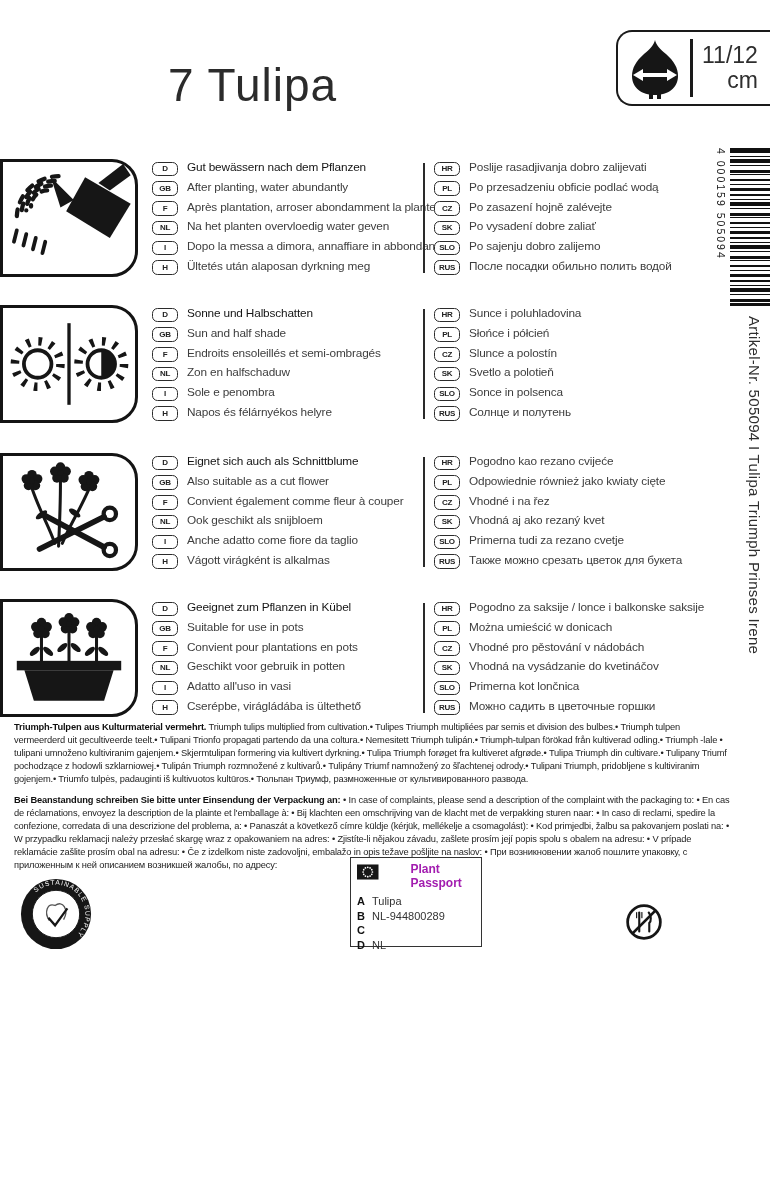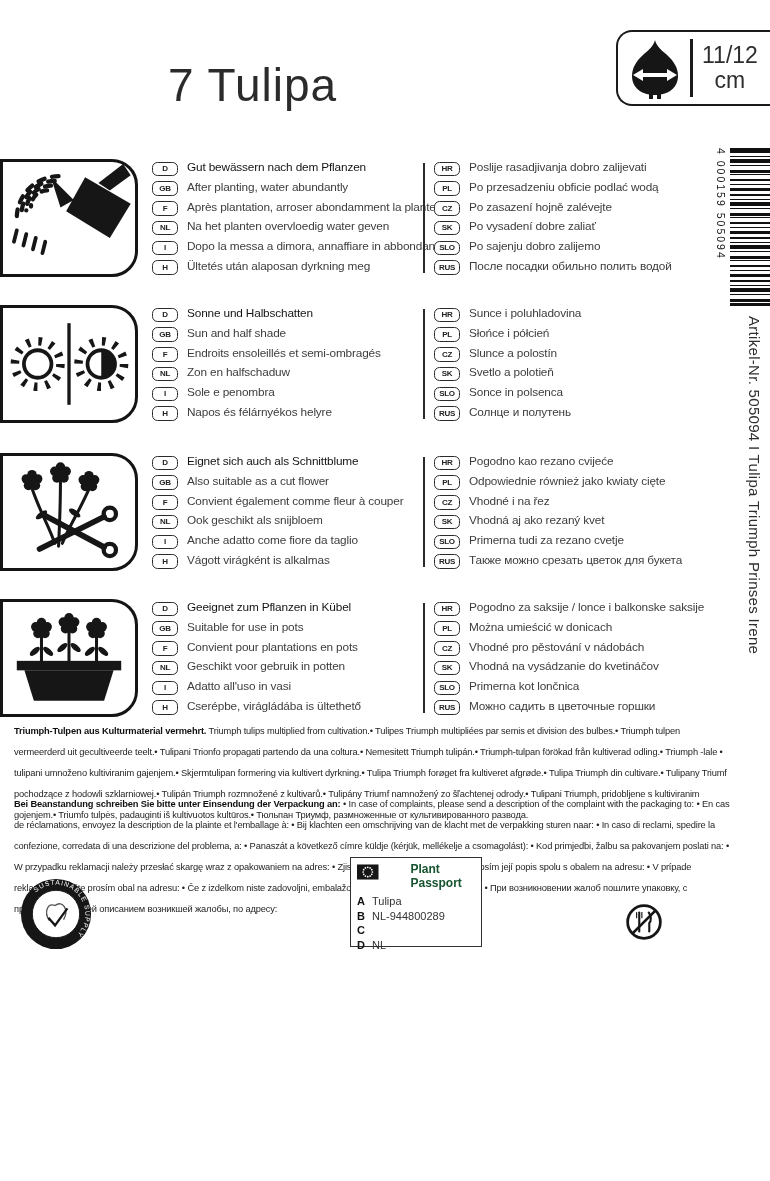--- a/index.html
+++ b/index.html
@@ -6,21 +6,21 @@
   .page{
     position:relative;width:770px;height:1181px;background:#ffffff;
     font-family:"Liberation Sans","DejaVu Sans",sans-serif;overflow:hidden;margin:0 auto;
     color:#222;
   }
   
   .title{position:absolute;left:168px;top:58px;font-size:46px;font-weight:400;color:#2b2b2b;letter-spacing:1px;}
   .size-badge{position:absolute;top:30px;left:616px;width:154px;height:76px;border:2.5px solid #1a1a1a;border-right:none;border-radius:16px 0 0 16px;display:flex;align-items:center;box-sizing:border-box;background:#fff;}
   .size-badge .bulb{margin-left:10px;flex:0 0 auto;}
   .size-badge .vsep{width:3px;height:58px;background:#1a1a1a;margin:0 9px 0 8px;}
-  .size-badge .size-text{font-size:23px;color:#2e2e2e;line-height:1.08;text-align:center;}
+  .size-badge .size-text{font-size:23px;color:#2e2e2e;line-height:1.08;text-align:right;}
   
   .barcode-wrap{position:absolute;left:710px;top:148px;width:60px;height:158px;}
   .barcode-inner{width:158px;height:60px;transform:rotate(90deg) translate(0,-60px);transform-origin:0 0;}
   .bars{height:40px;width:158px;border-left:3px solid #111;border-right:3px solid #111;box-sizing:border-box;
     background:repeating-linear-gradient(90deg,
       #111 0 2px,#fff 2px 5px,#111 5px 6px,#fff 6px 8px,#111 8px 12px,#fff 12px 14px,
       #111 14px 15px,#fff 15px 19px,#111 19px 22px,#fff 22px 23px,#111 23px 24px,#fff 24px 28px,
       #111 28px 30px,#fff 30px 33px,#111 33px 34px,#fff 34px 37px,#111 37px 40px,#fff 40px 43px);}
   .bar-num{font-size:10.5px;letter-spacing:2px;color:#111;margin-top:3px;white-space:nowrap;}
   .article-wrap{position:absolute;left:737px;top:316px;width:26px;height:380px;}
@@ -34,29 +34,29 @@
   .col-left{left:152px;width:266px;}
   .col-right{left:434px;width:288px;}
   .vdivider{position:absolute;left:423px;top:6px;width:2px;height:110px;background:#2a2a2a;}
   .row{display:flex;align-items:flex-start;margin-bottom:4.8px;line-height:13.5px;}
   .badge{flex:0 0 auto;width:24px;height:12.5px;border:1.4px solid #2b2b2b;border-radius:5.5px;
     font-size:8px;font-weight:bold;display:flex;align-items:center;justify-content:center;
     margin-right:9px;color:#222;letter-spacing:-0.3px;margin-top:0.5px;background:#fff;}
   .txt{font-size:11.8px;letter-spacing:-0.15px;color:#3d3d3d;white-space:nowrap;}
   .row.lead .txt{font-weight:normal;color:#141414;}
   
-  .fine{position:absolute;left:14px;width:718px;font-size:9.3px;line-height:21px;letter-spacing:-0.15px;color:#242424;}
+  .fine{position:absolute;left:14px;width:718px;font-size:9.3px;line-height:13px;letter-spacing:-0.15px;color:#242424;}
   .fine b{color:#101010;}
   
   .roundel{position:absolute;left:20px;top:878px;width:72px;height:72px;}
   .footer-left{position:absolute;left:104px;top:886px;font-size:12.5px;line-height:15px;color:#333;}
   .footer-left .tagline{margin-top:13px;}
   .passport{position:absolute;left:350px;top:857px;width:132px;height:90px;border:1.5px solid #333;box-sizing:border-box;padding:4px 6px 0 6px;background:#fff;}
   .pp-head{display:flex;align-items:flex-start;}
-  .pp-title{margin-left:auto;font-size:12px;font-weight:bold;color:#14532d;padding-left:32px;}
+  .pp-title{margin-left:auto;font-size:12px;font-weight:bold;color:#a21caf;padding-left:32px;}
   .pp-rows{margin-top:4px;}
   .pp-row{display:flex;line-height:14.5px;}
   .pp-key{width:15px;font-size:11px;font-weight:bold;color:#111;}
   .pp-val{font-size:11px;color:#333;}
   .nofood{position:absolute;left:625px;top:903px;width:38px;height:38px;}
   .pefc{position:absolute;left:660px;top:843px;width:108px;text-align:center;}
   .pefc-mark{width:92px;height:62px;}
   .pefc-name{font-size:27px;font-weight:bold;color:#161616;letter-spacing:1px;line-height:22px;}
   .pefc-name sup{font-size:9px;letter-spacing:0;}
   .pefc-lic{font-size:8.5px;color:#2c2c2c;margin-top:3px;letter-spacing:0.2px;}

